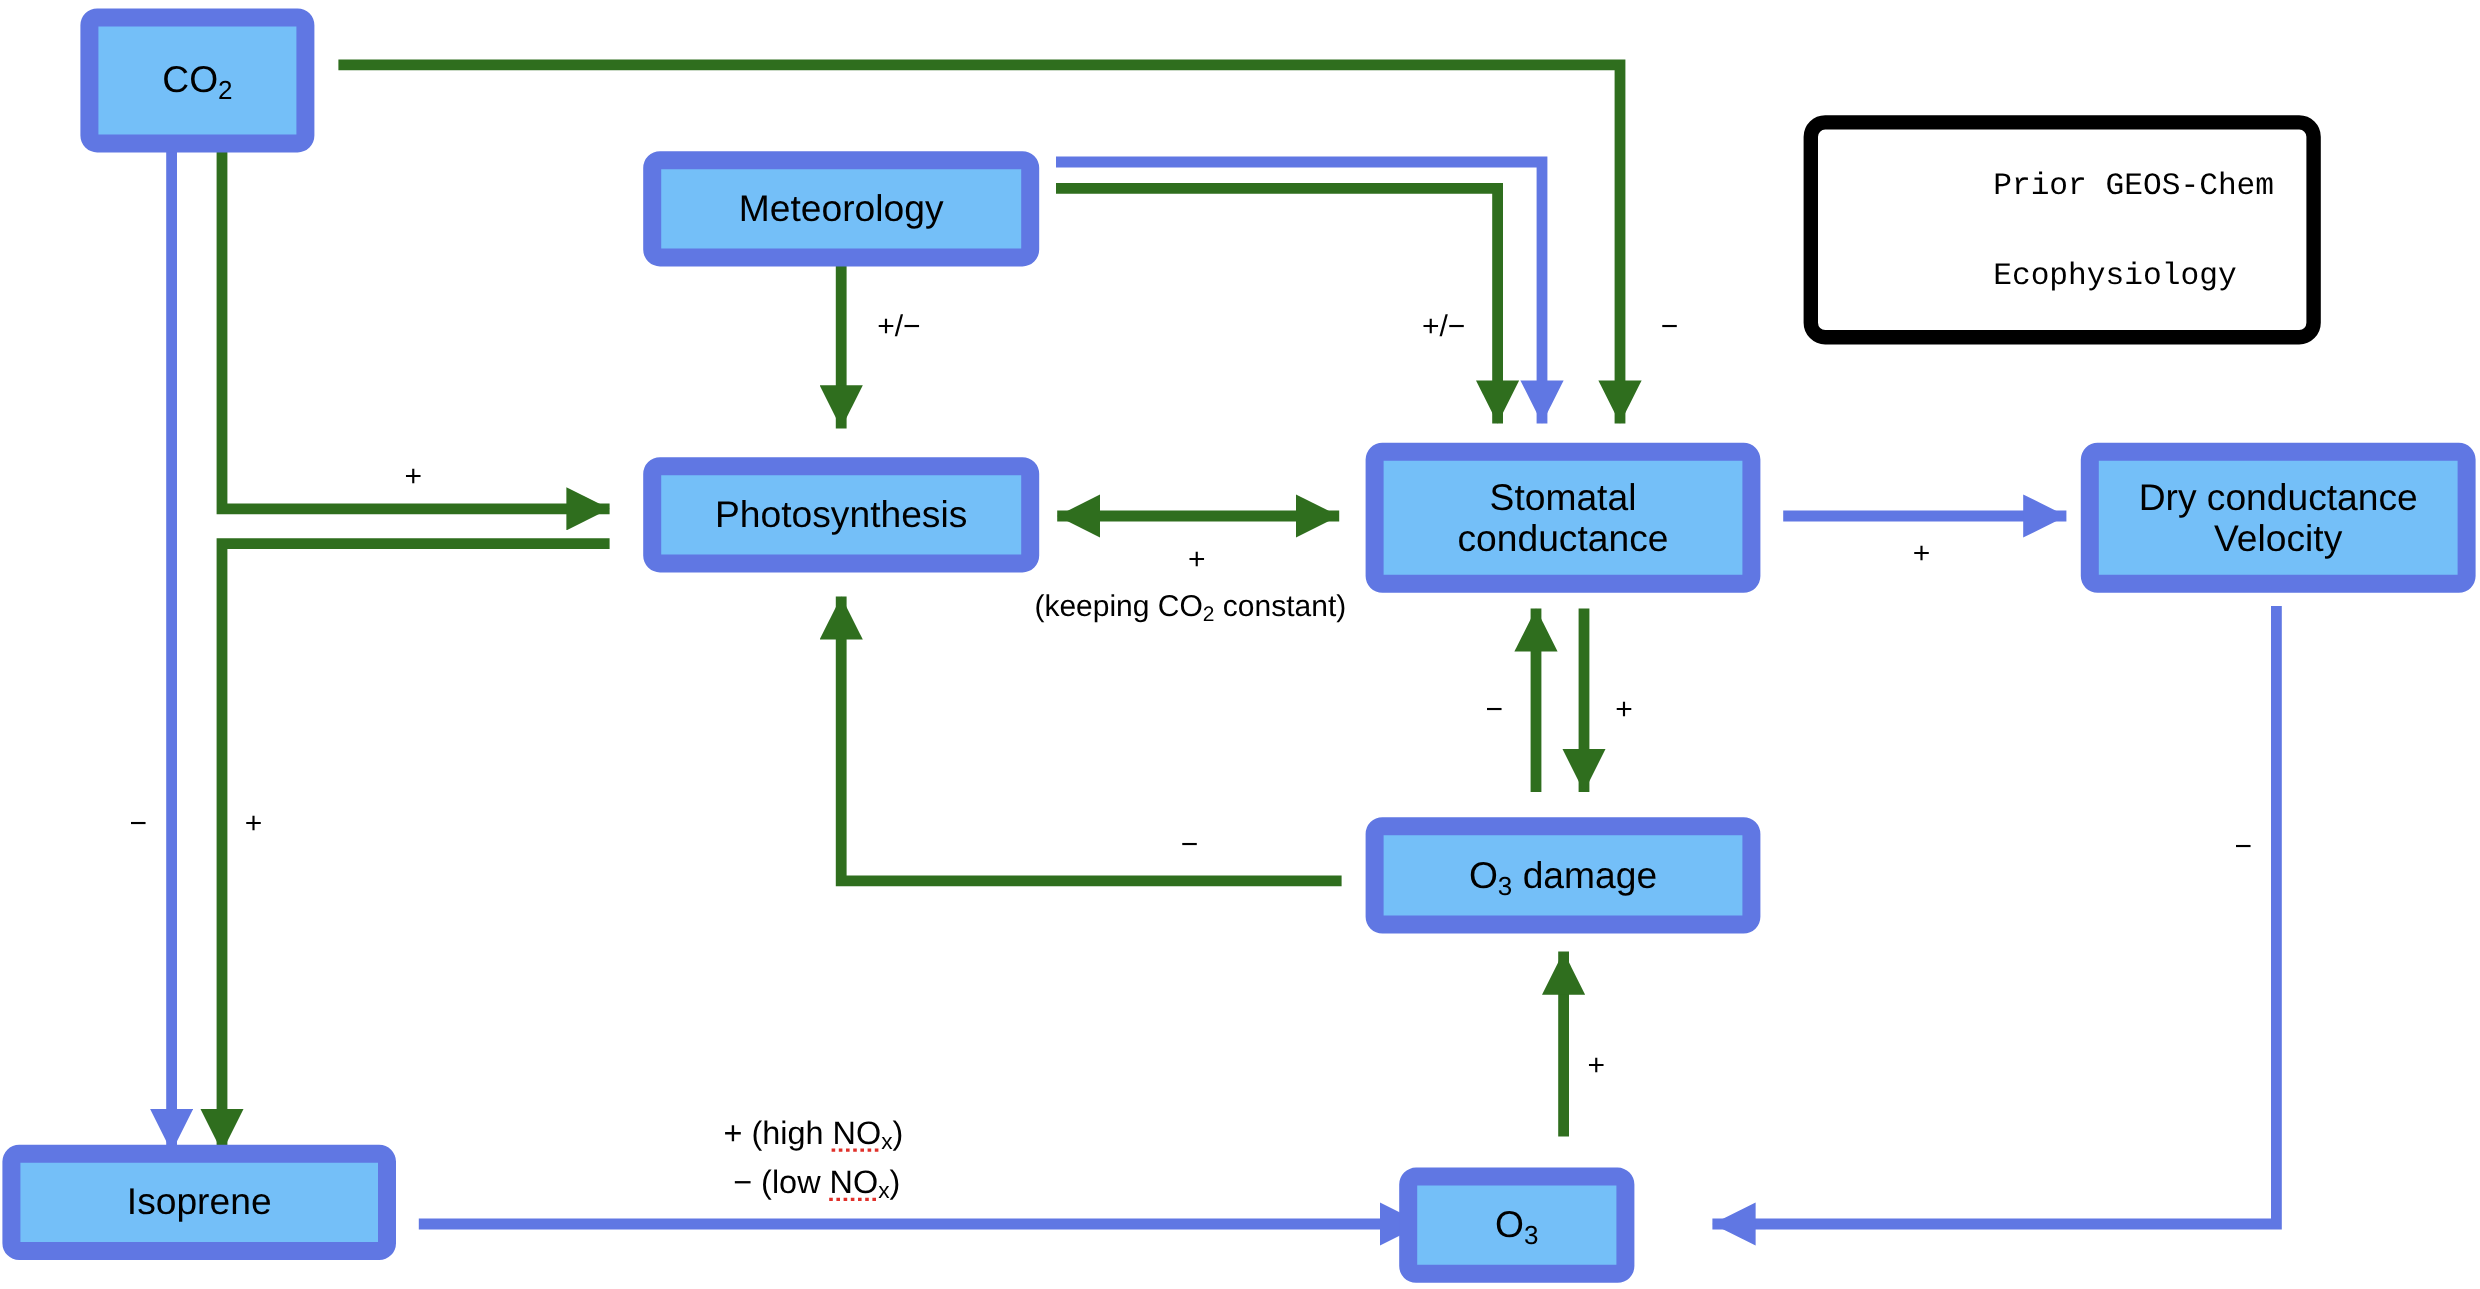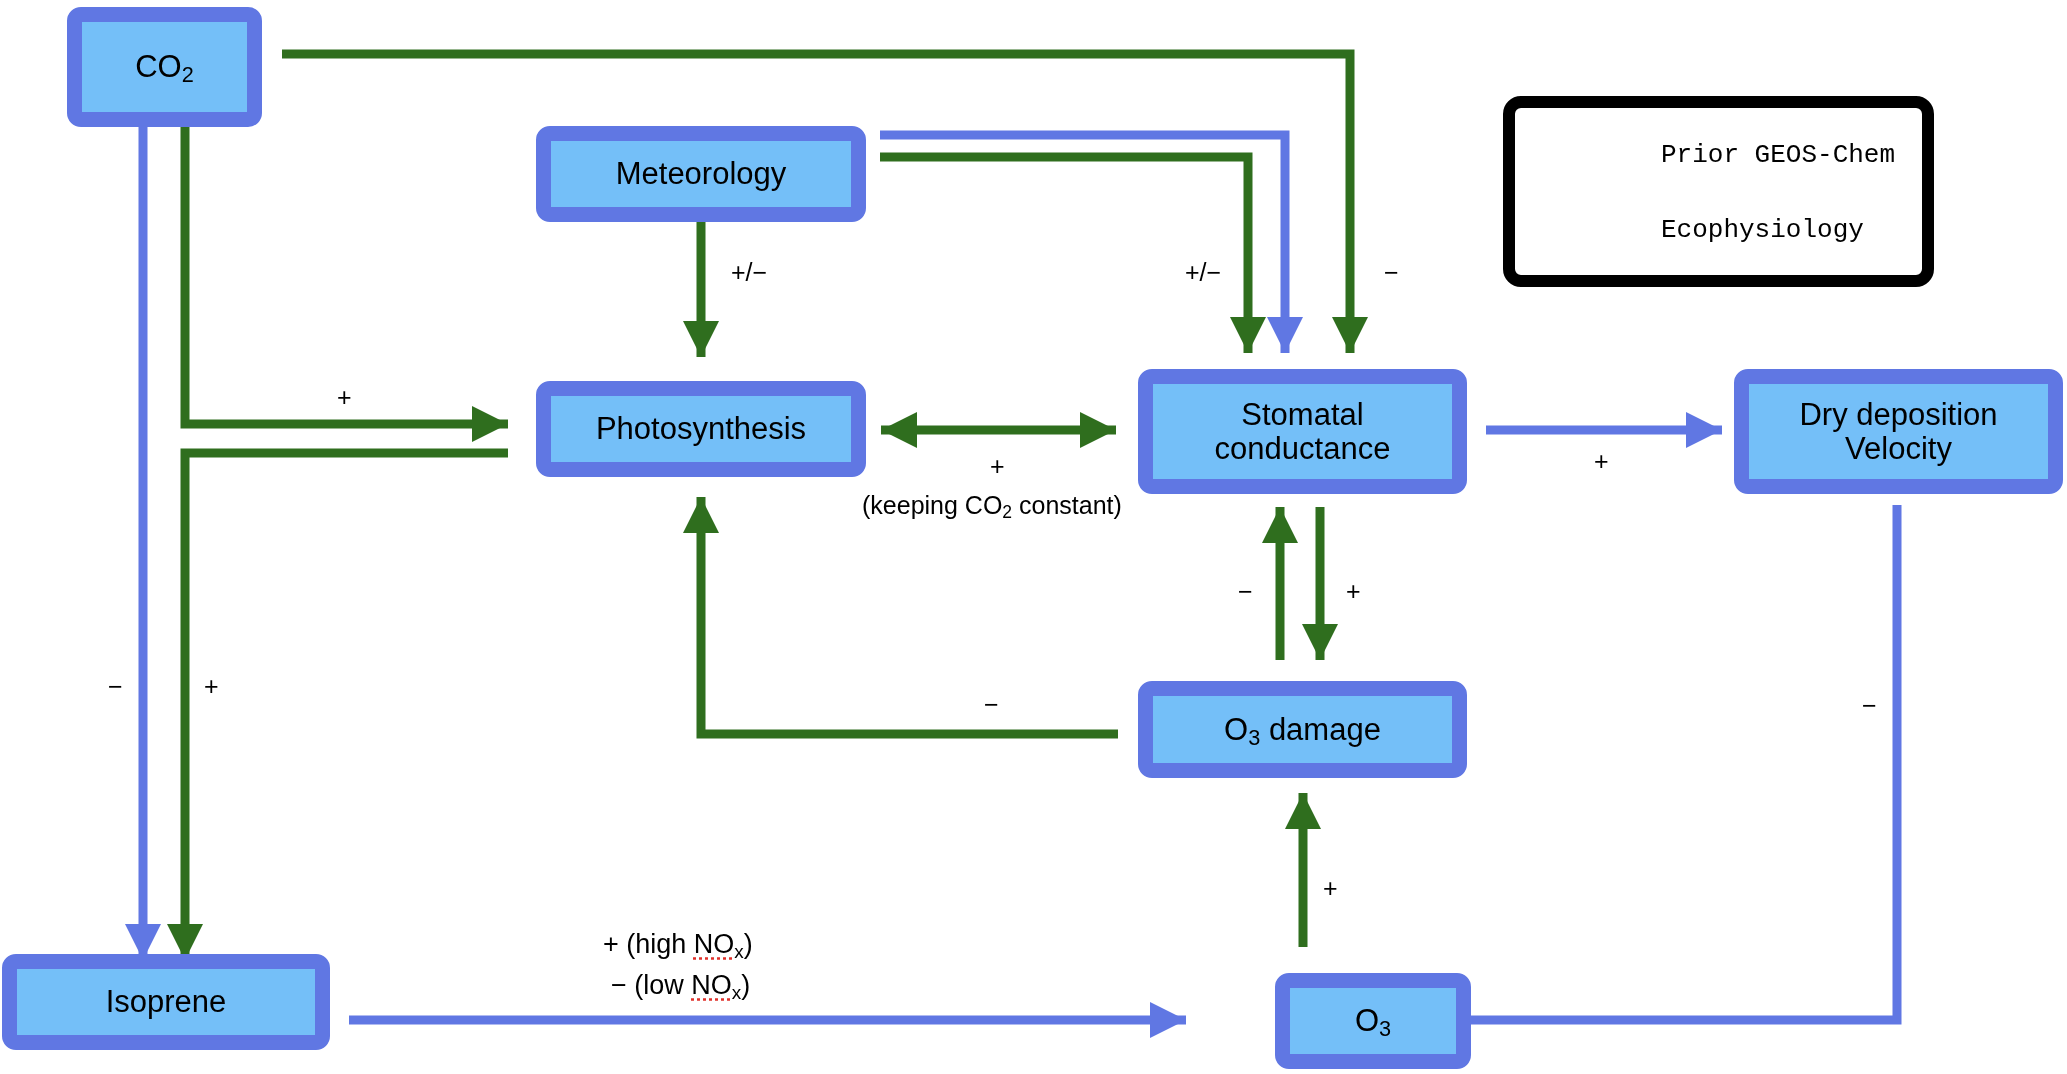--- a/index.html
+++ b/index.html
@@ -78,30 +78,30 @@
   <span class="lbl">Meteorology</span>
 </div>
 <div class="node" style="left:536px; top:381px; width:330px; height:96px;">
   <span class="lbl">Photosynthesis</span>
 </div>
 <div class="node" style="left:1138px; top:369px; width:329px; height:125px; flex-direction:column;">
   <span class="lbl">Stomatal</span>
   <span class="lbl">conductance</span>
 </div>
 <div class="node" style="left:1734px; top:369px; width:329px; height:125px; flex-direction:column;">
-  <span class="lbl">Dry deposition</span>
+  <span class="lbl">Dry conductance</span>
   <span class="lbl">Velocity</span>
 </div>
 <div class="node" style="left:1138px; top:681px; width:329px; height:97px;">
   <span class="lbl"><span>O</span><sub>3</sub><span style="white-space:pre"> damage</span></span>
 </div>
 <div class="node" style="left:2px; top:954px; width:328px; height:96px;">
   <span class="lbl">Isoprene</span>
 </div>
-<div class="node" style="left:1275px; top:973px; width:196px; height:96px;">
+<div class="node" style="left:1166px; top:973px; width:196px; height:96px;">
   <span class="lbl"><span>O</span><sub>3</sub></span>
 </div>
 
 <div class="lbl-text" style="left:337px; top:383px;">+</div>
 <div class="lbl-text" style="left:108px; top:672px;">−</div>
 <div class="lbl-text" style="left:204px; top:672px;">+</div>
 <div class="lbl-text" style="left:731px; top:258px;">+/−</div>
 <div class="lbl-text" style="left:1185px; top:258px;">+/−</div>
 <div class="lbl-text" style="left:1384px; top:258px;">−</div>
 <div class="lbl-text" style="left:990px; top:452px;">+</div>

